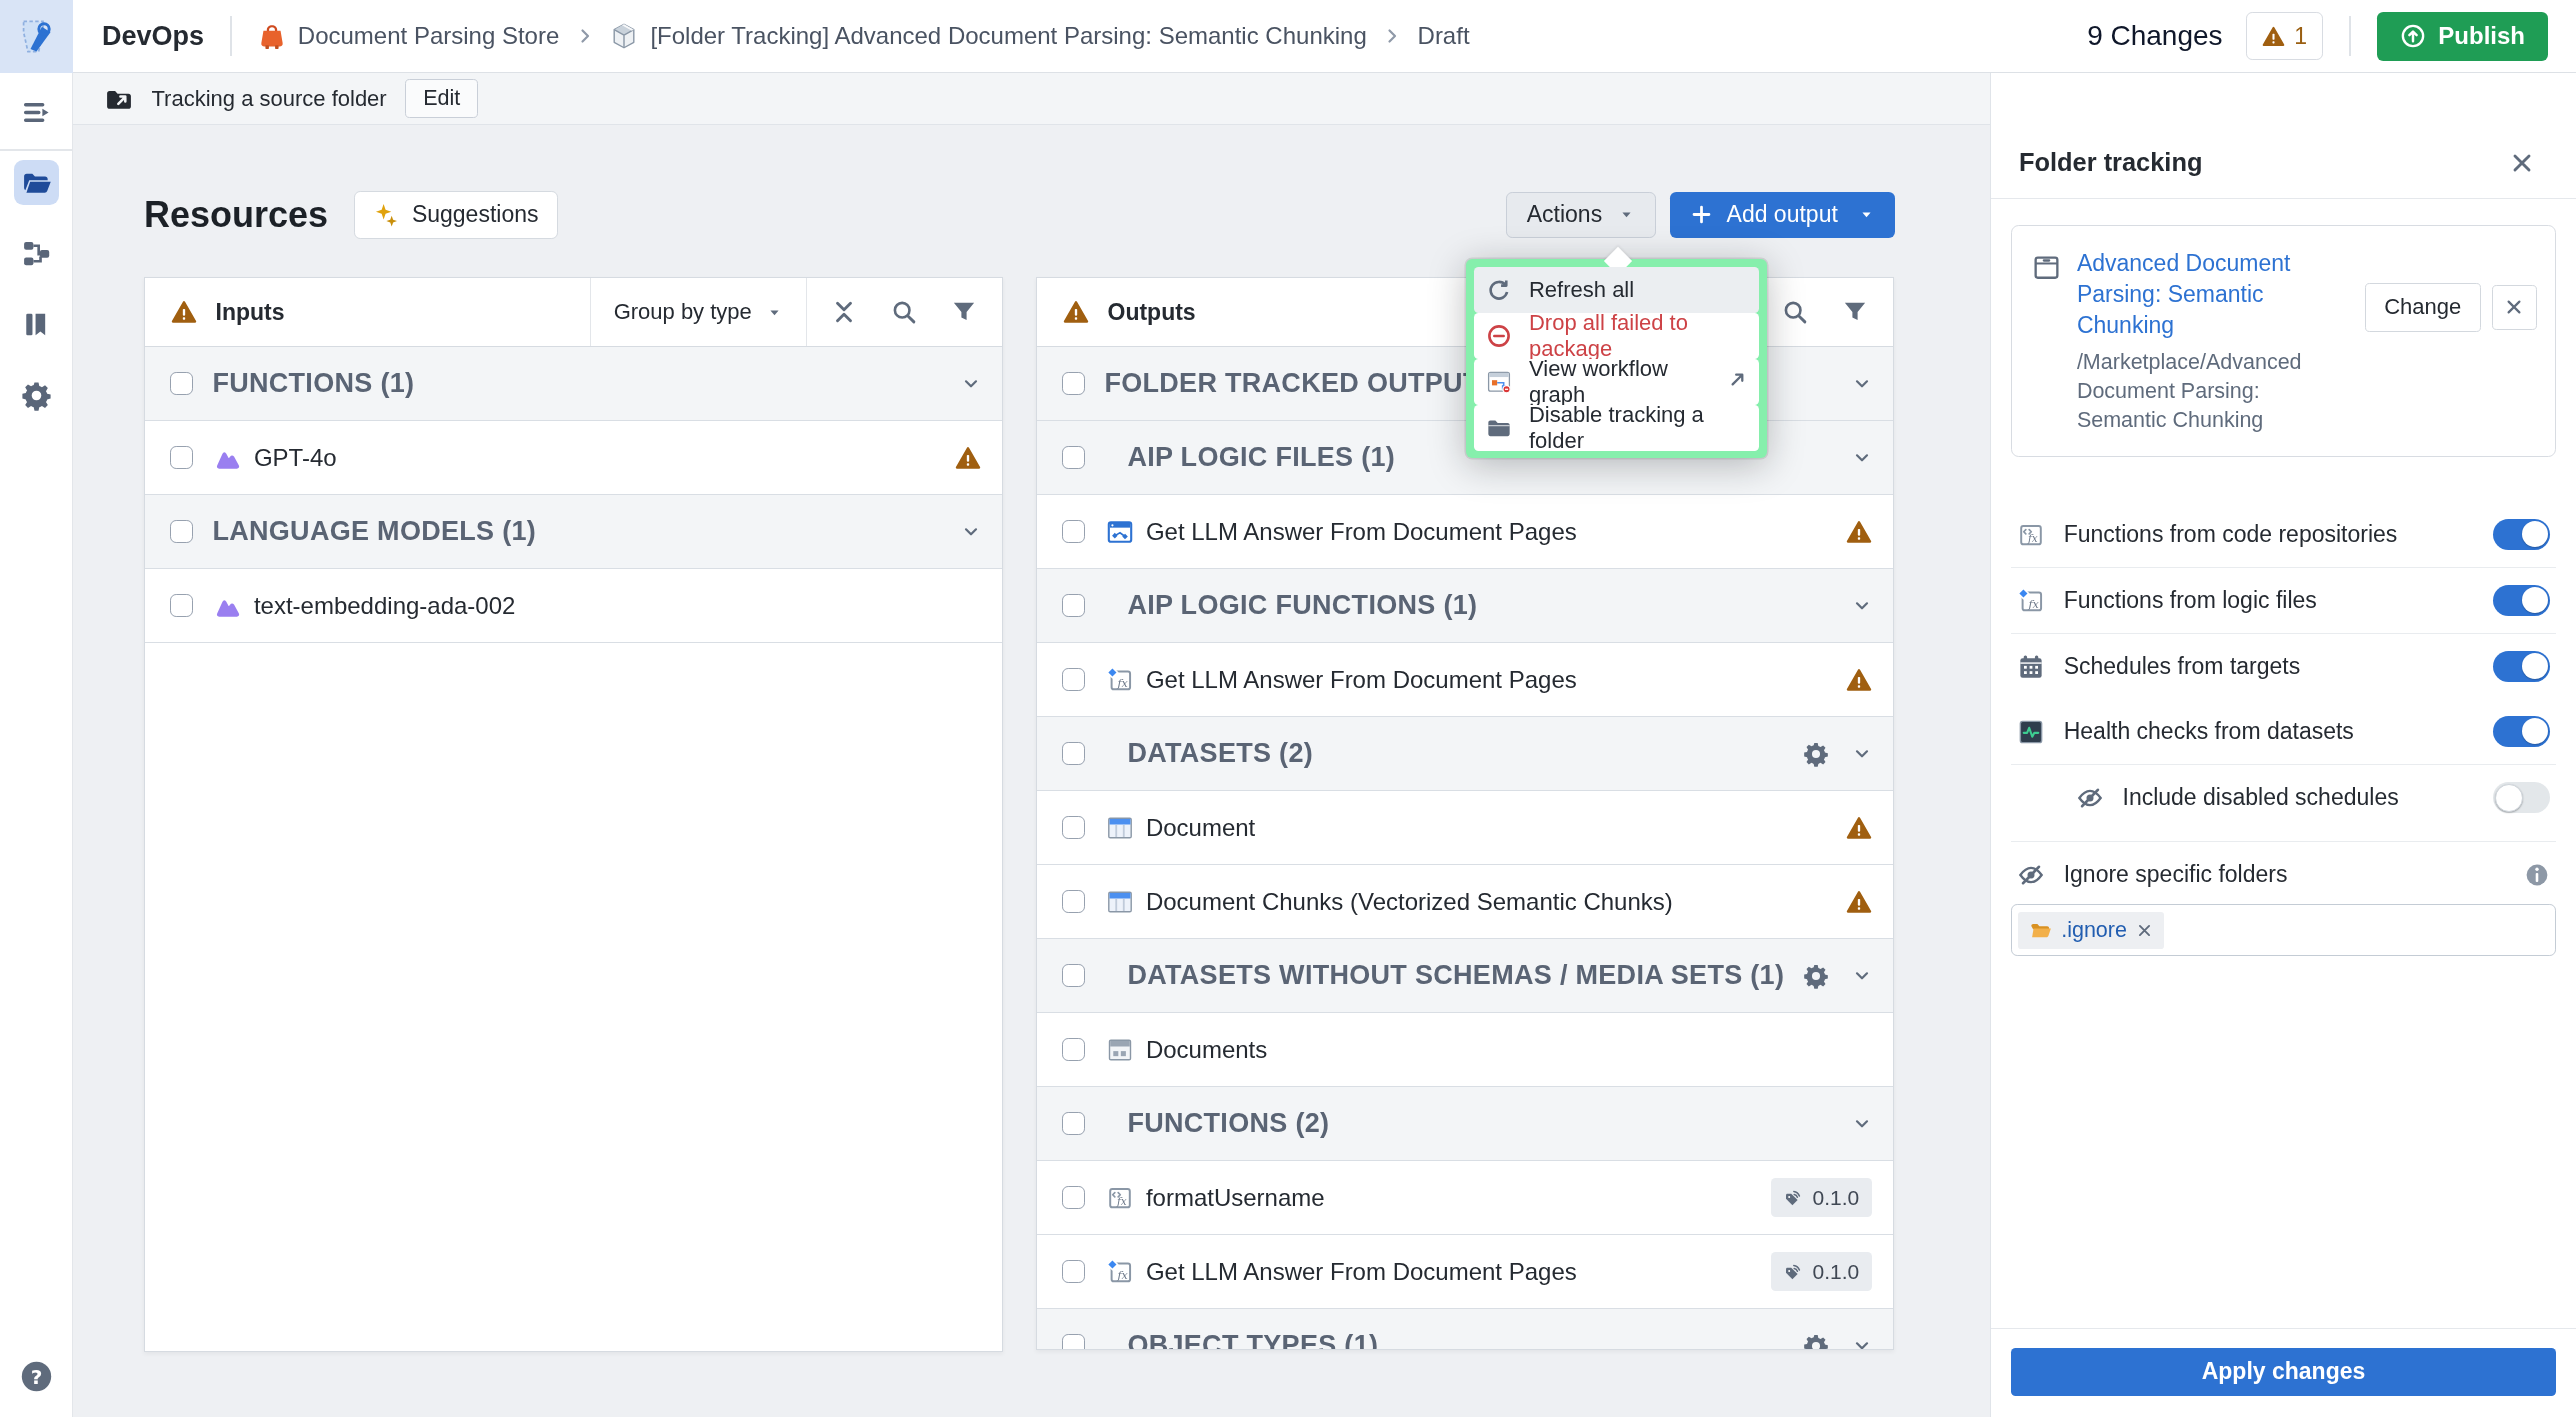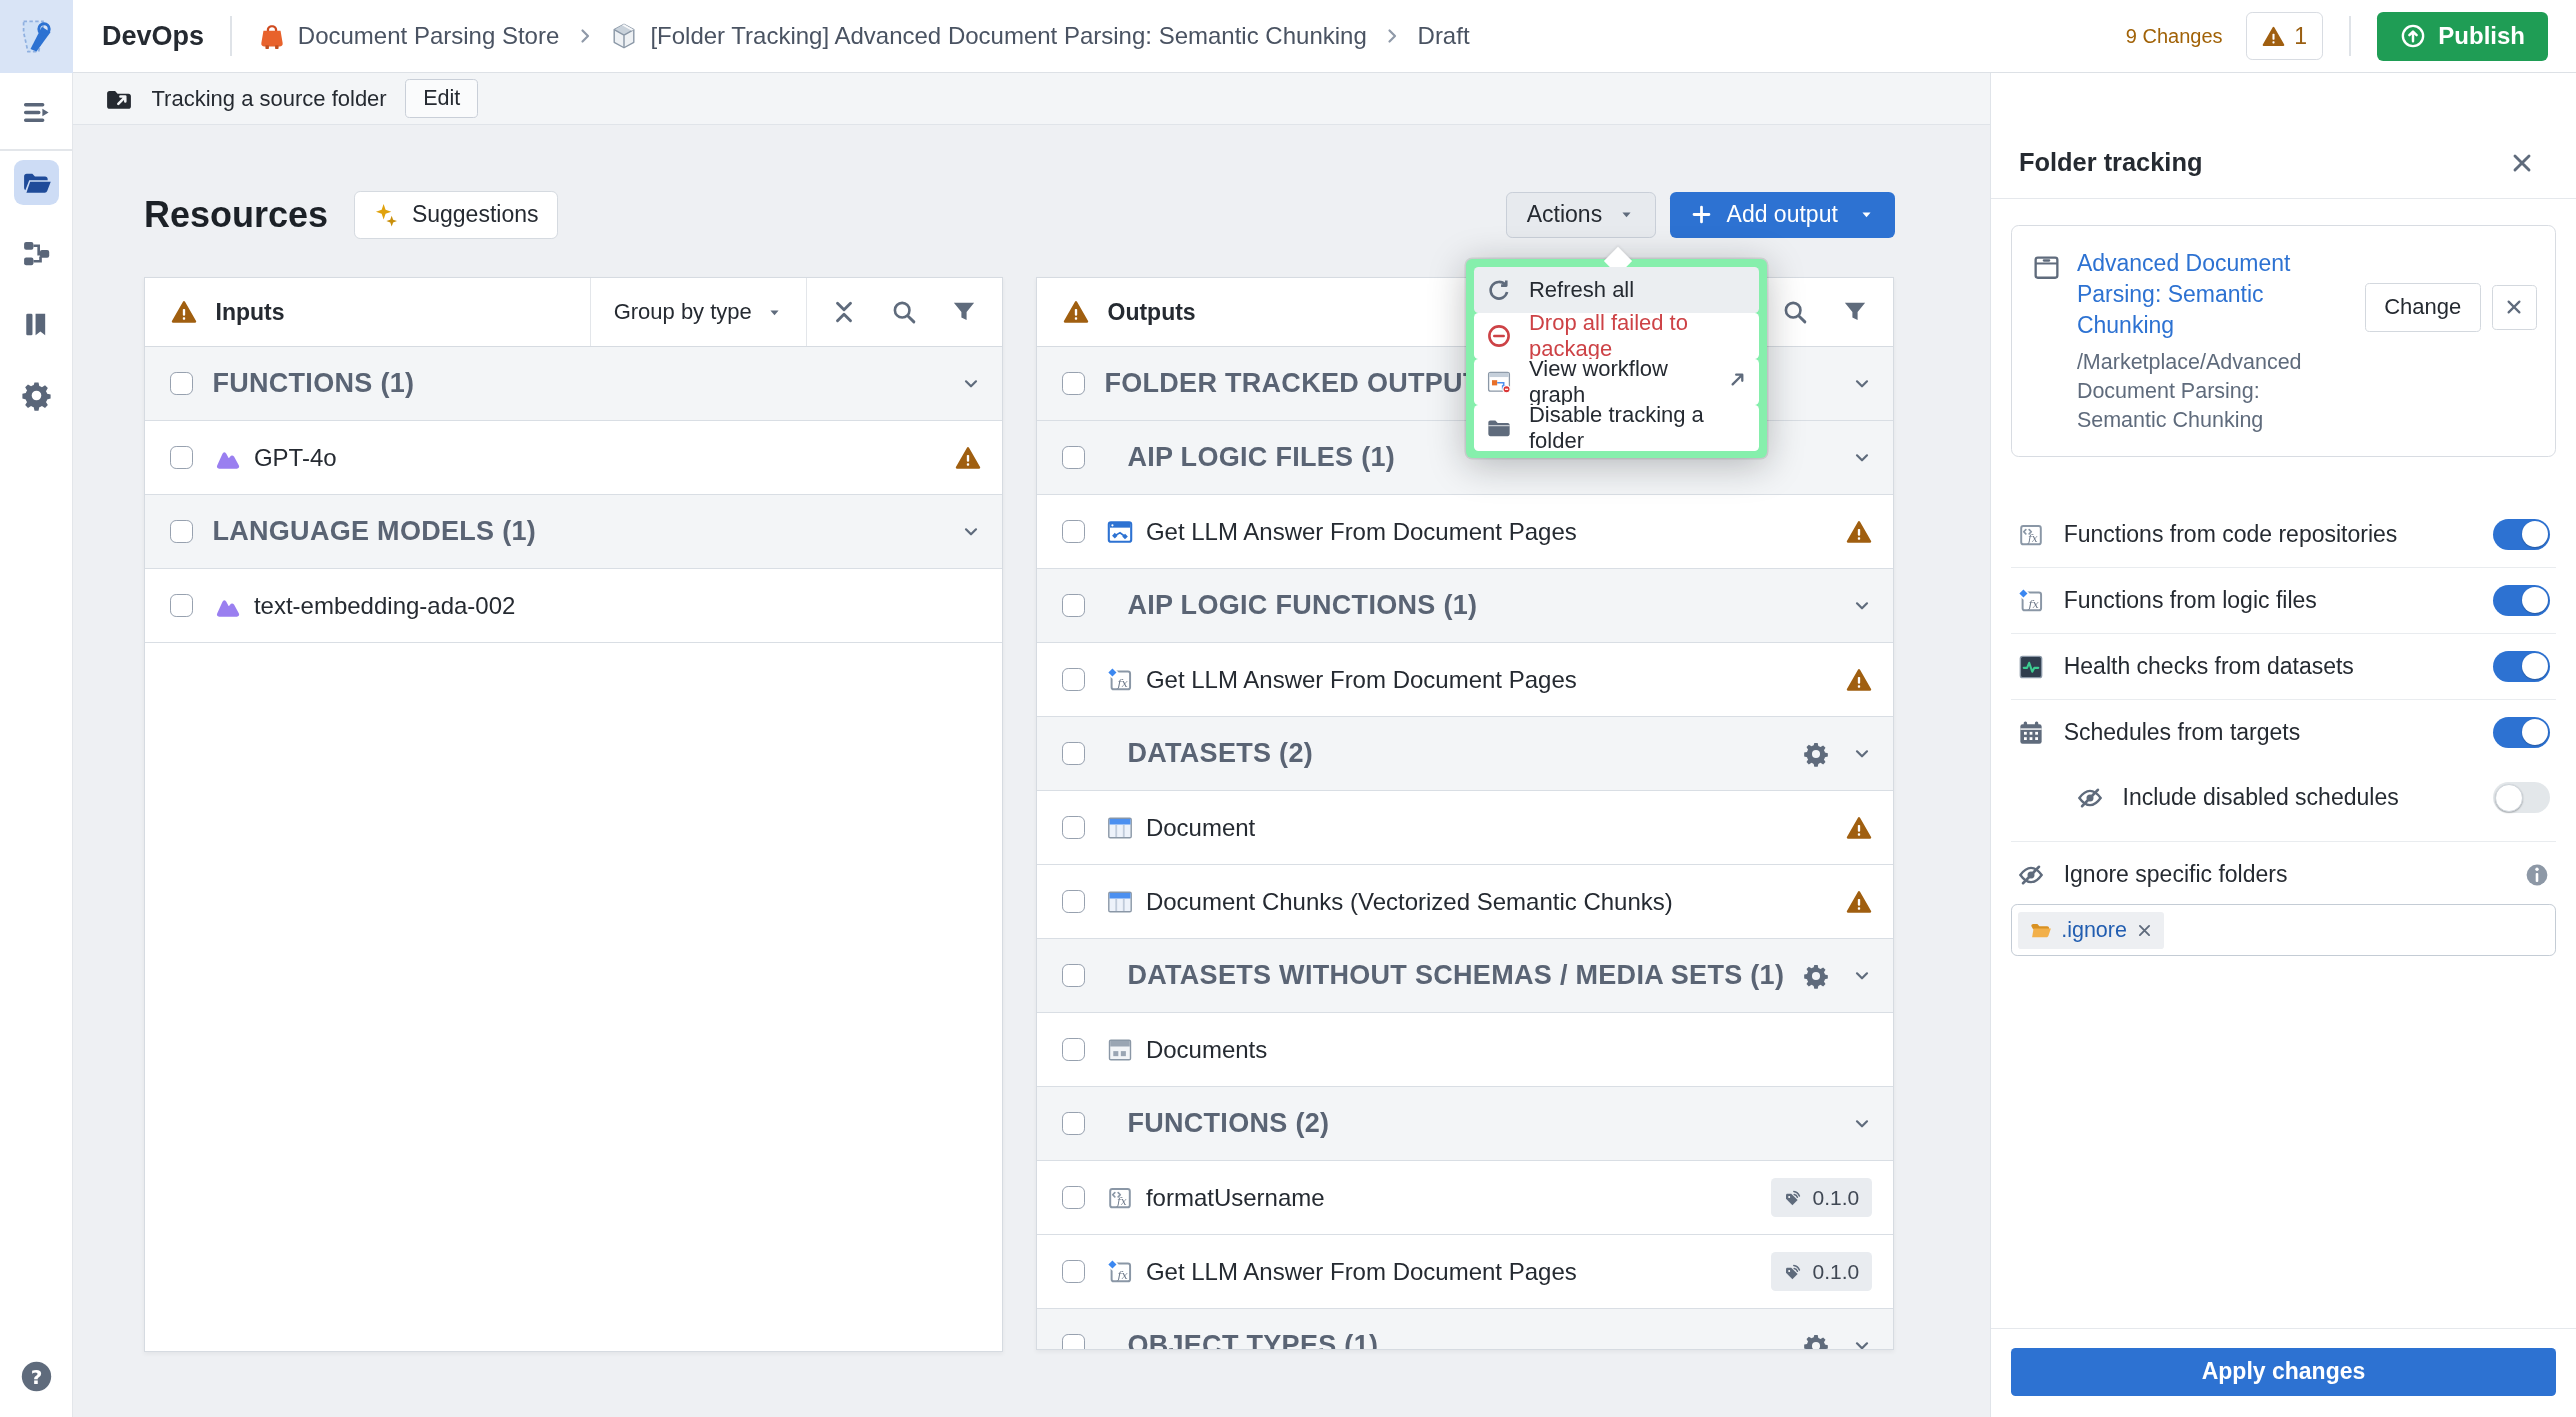--- a/index.html
+++ b/index.html
@@ -15,21 +15,21 @@
 
   
   .topbar { position:absolute; left:0; top:0; width:2576px; height:73px; background:#fff;
             border-bottom:1.5px solid #dde1e6; display:flex; align-items:center; z-index:30; }
   .logo-tile { width:73px; height:73px; background:#d9e4f6; display:flex; align-items:center; justify-content:center; cursor:pointer; }
   .app-name { margin-left:29px; font-size:27px; font-weight:700; color:#252a31; }
   .tb-div { width:1.5px; height:40px; background:#dfe3e8; margin:0 26px; }
   .crumbs { display:flex; align-items:center; gap:15.4px; font-size:24px; color:#4a5362; }
   .crumb { display:flex; align-items:center; gap:12.3px; cursor:pointer; white-space:nowrap; }
   .tb-right { margin-left:auto; display:flex; align-items:center; gap:23px; padding-right:28px; }
-  .changes { font-size:20px; color:#a16207; }
+  .changes { font-size:28px; color:#0f172a; }
   .warn-badge { display:flex; align-items:center; gap:9.2px; border:1.5px solid #d8dce2; border-radius:6.2px;
                 padding:9.2px 15.4px; background:#fff; cursor:pointer; }
   .warn-badge span { font-size:23px; color:#9a5f12; }
   .btn-publish { display:flex; align-items:center; gap:12.3px; background:#1f9d55; color:#fff; border:none;
                  border-radius:6.2px; height:49px; padding:0 23px; font-size:24px; font-weight:600; cursor:pointer;
                  font-family:inherit; }
 
   
   .trackbar { position:absolute; left:73px; top:73px; width:1917px; height:52px; background:#f3f5f7;
               border-bottom:1.5px solid #e0e4e9; display:flex; align-items:center; padding-left:32px; gap:18.5px; z-index:5; }
@@ -766,50 +766,50 @@
             <span class="ic i36">
               <svg viewBox="0 0 20 20">
                 <rect x="4" y="4" width="13.2" height="12.6" rx="1.5" fill="#fff" stroke="#8a97a6" stroke-width="1.4"></rect>
                 <text x="8.2" y="14.8" font-size="8" font-style="italic" fill="#6a7687" font-family="DejaVu Serif, serif">fx</text>
                 <rect x="2" y="2" width="5.2" height="5.2" transform="rotate(45 4.6 4.6)" fill="#3b87f0" stroke="#fff" stroke-width="1.1"></rect>
               </svg>
             </span>
             <span class="t-label">Functions from logic files</span>
             <span class="toggle"></span>
           </div>
-          <div class="t-row">
-            <span class="ic i36">
-              <svg viewBox="0 0 20 20">
-                <rect x="2.4" y="2.4" width="15.2" height="15.2" rx="1.6" fill="#2f3d4d" stroke="#8a97a6" stroke-width="1"></rect>
-                <path d="M4.8 10.6h2.4l1.5-3.6 2.2 6.4 1.5-2.8h2.8" fill="none" stroke="#3dcc91" stroke-width="1.5" stroke-linejoin="round" stroke-linecap="round"></path>
-              </svg>
-            </span>
-            <span class="t-label">Health checks from datasets</span>
-            <span class="toggle"></span>
-          </div>
           <div class="t-row noline">
             <span class="ic i36">
               <svg viewBox="0 0 20 20">
                 <rect x="2.4" y="3.8" width="15.2" height="13.8" rx="1.6" fill="#5f6b7c"></rect>
                 <rect x="4.8" y="1.8" width="2.4" height="4" rx="1.1" fill="#5f6b7c"></rect>
                 <rect x="12.8" y="1.8" width="2.4" height="4" rx="1.1" fill="#5f6b7c"></rect>
                 <path d="M2.4 7.2h15.2" stroke="#fff" stroke-width="1"></path>
                 <g fill="#fff">
                   <rect x="5" y="9.2" width="2" height="2"></rect>
                   <rect x="9" y="9.2" width="2" height="2"></rect>
                   <rect x="13" y="9.2" width="2" height="2"></rect>
                   <rect x="5" y="13" width="2" height="2"></rect>
                   <rect x="9" y="13" width="2" height="2"></rect>
                   <rect x="13" y="13" width="2" height="2"></rect>
                 </g>
               </svg>
             </span>
             <span class="t-label">Schedules from targets</span>
             <span class="toggle"></span>
           </div>
+          <div class="t-row">
+            <span class="ic i36">
+              <svg viewBox="0 0 20 20">
+                <rect x="2.4" y="2.4" width="15.2" height="15.2" rx="1.6" fill="#2f3d4d" stroke="#8a97a6" stroke-width="1"></rect>
+                <path d="M4.8 10.6h2.4l1.5-3.6 2.2 6.4 1.5-2.8h2.8" fill="none" stroke="#3dcc91" stroke-width="1.5" stroke-linejoin="round" stroke-linecap="round"></path>
+              </svg>
+            </span>
+            <span class="t-label">Health checks from datasets</span>
+            <span class="toggle"></span>
+          </div>
           <div class="t-row sub noline">
             <span class="ic i36">
               <svg viewBox="0 0 20 20">
                 <path d="M2.4 10C5 6.4 8 4.9 10 4.9S15 6.4 17.6 10C15 13.6 12 15.1 10 15.1S5 13.6 2.4 10Z" fill="none" stroke="#5f6b7c" stroke-width="1.7"></path>
                 <circle cx="10" cy="10" r="2.5" fill="#5f6b7c"></circle>
                 <path d="M4.4 15.8 15.6 4.2" stroke="#5f6b7c" stroke-width="2" stroke-linecap="round"></path>
               </svg>
             </span>
             <span class="t-label">Include disabled schedules</span>
             <span class="toggle off"></span>

